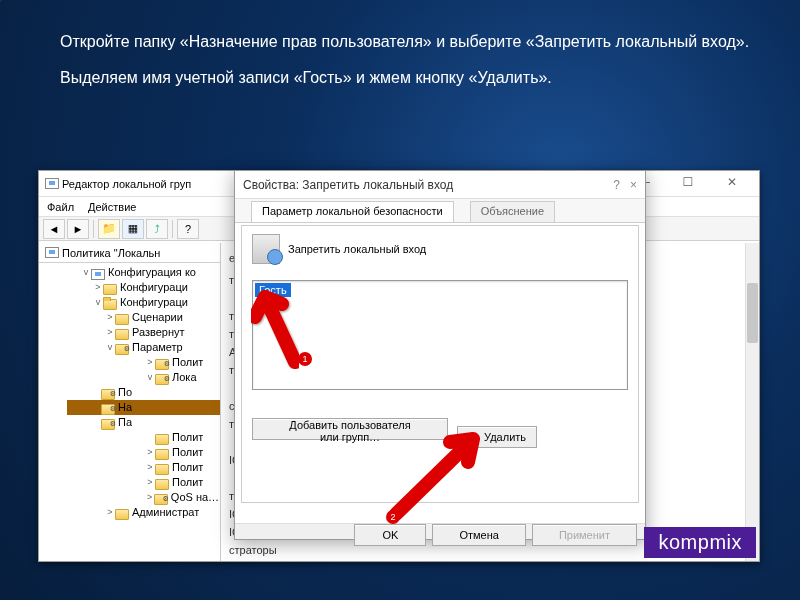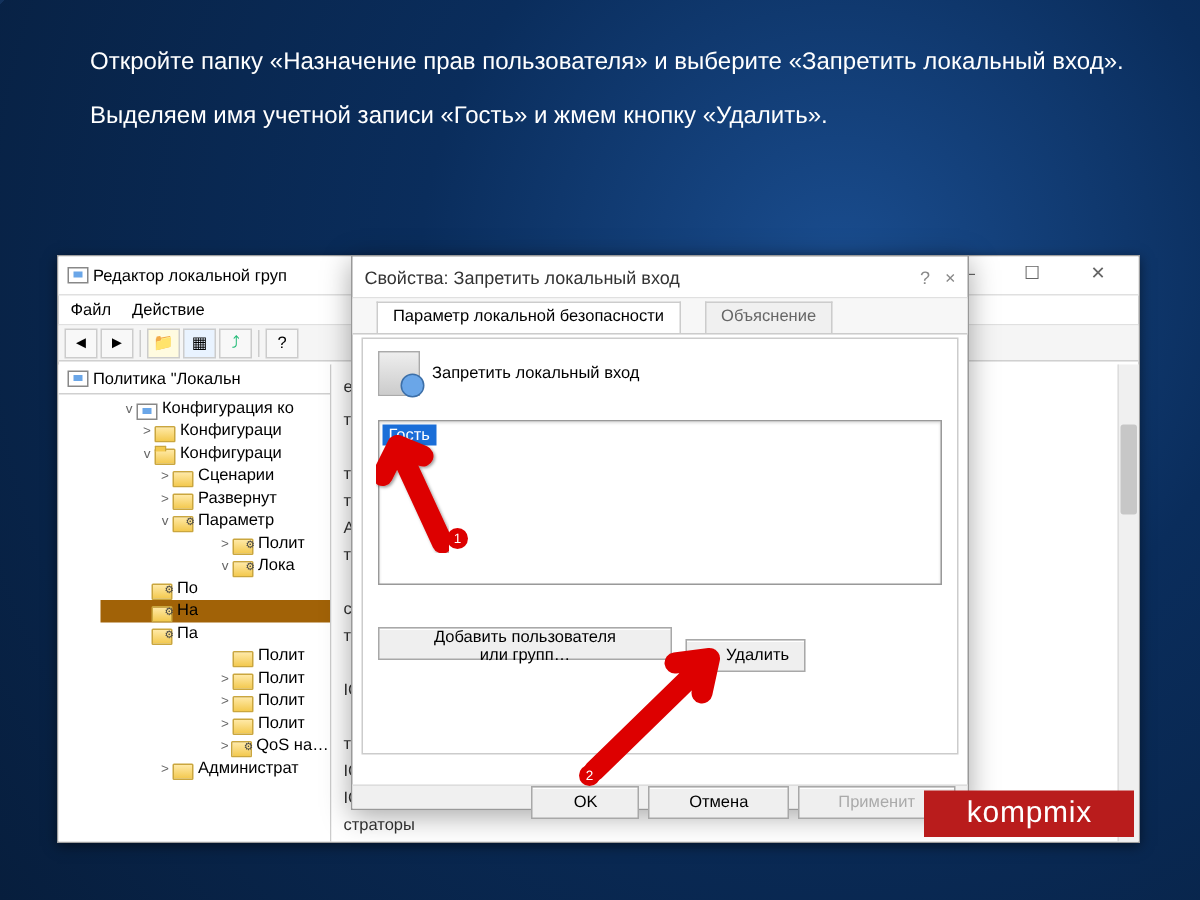--- a/index.html
+++ b/index.html
@@ -71,21 +71,21 @@
   .dlg-btns{position:absolute;left:10px;right:10px;bottom:10px;top:192px;}
   .dlg-btn{height:22px;padding:0 26px;font-size:11px;background:#efefef;border:1px solid #a8a8a8;box-shadow:inset 0 1px 0 #fff;}
   .dlg-footer{position:absolute;left:0;right:0;bottom:0;height:16px;background:#f0f0f0;border-top:1px solid #ddd;display:flex;justify-content:flex-end;align-items:flex-start;gap:6px;padding:0 8px;}
   .dlg-footer .dlg-btn{min-width:72px;}
   .dlg-footer .dlg-btn.disabled{color:#aaa;}
   
   .arrow{position:absolute;pointer-events:none;}
   .arrow svg{overflow:visible;}
   .numbadge{position:absolute;width:14px;height:14px;border-radius:50%;background:#d00;color:#fff;font-size:9px;display:flex;align-items:center;justify-content:center;}
   
-  .watermark{position:absolute;right:4px;bottom:4px;background:#b91c1c;color:#fff;font-size:20px;padding:4px 28px;font-family:Arial,sans-serif;letter-spacing:.5px;}
+  .watermark{position:absolute;right:4px;bottom:4px;background:#4c1d95;color:#fff;font-size:20px;padding:4px 14px;font-family:Arial,sans-serif;letter-spacing:.5px;}
 </style>
 </head>
 <body>
 
 <div class="slide-text">
   <p>Откройте папку «Назначение прав пользователя» и выберите «Запретить локальный вход».</p>
   <p>Выделяем имя учетной записи «Гость» и жмем кнопку «Удалить».</p>
 </div>
 
 <div class="screenshot">

